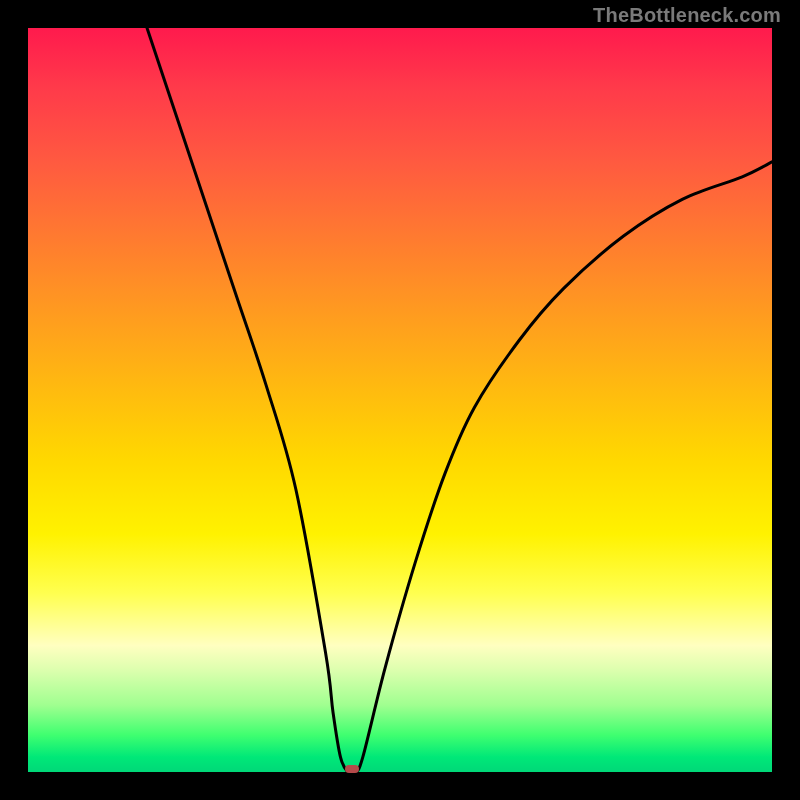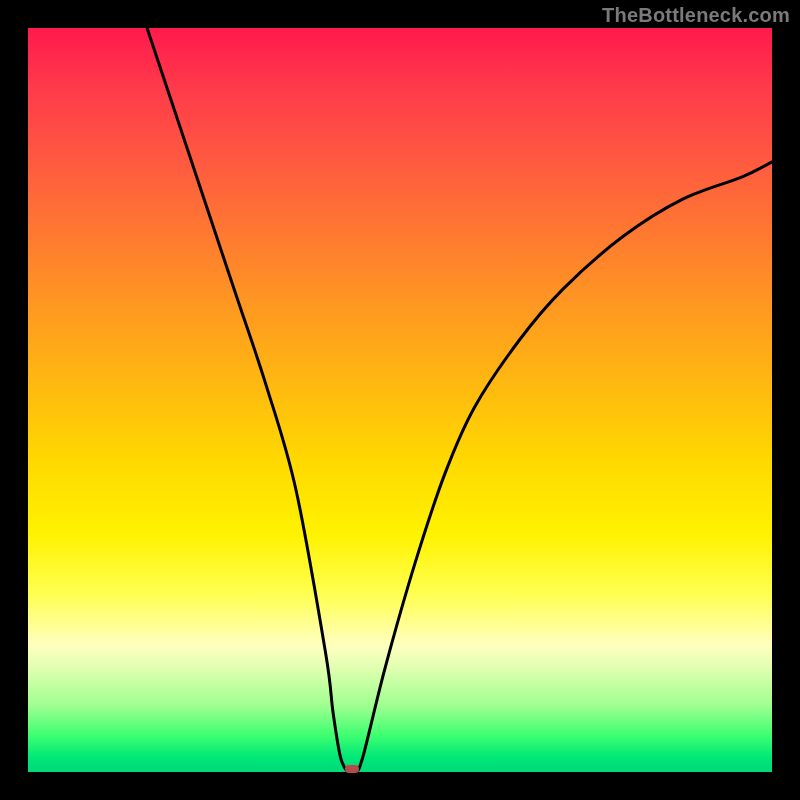--- a/index.html
+++ b/index.html
@@ -39,21 +39,21 @@
       #e0ffb0 86%,
       #a0ff90 91%,
       #40ff70 95%,
       #00e878 98%,
       #00d878 100%
     );
   }
   .watermark {
     position: absolute;
     top: 4px;
-    right: 10px;
+    right: 19px;
     font-family: Arial, Helvetica, sans-serif;
     font-size: 20px;
     font-weight: 600;
     color: #7a7a7a;
     letter-spacing: 0.2px;
   }
   .curve-svg {
     position: absolute;
     top: 0;
     left: 0;

